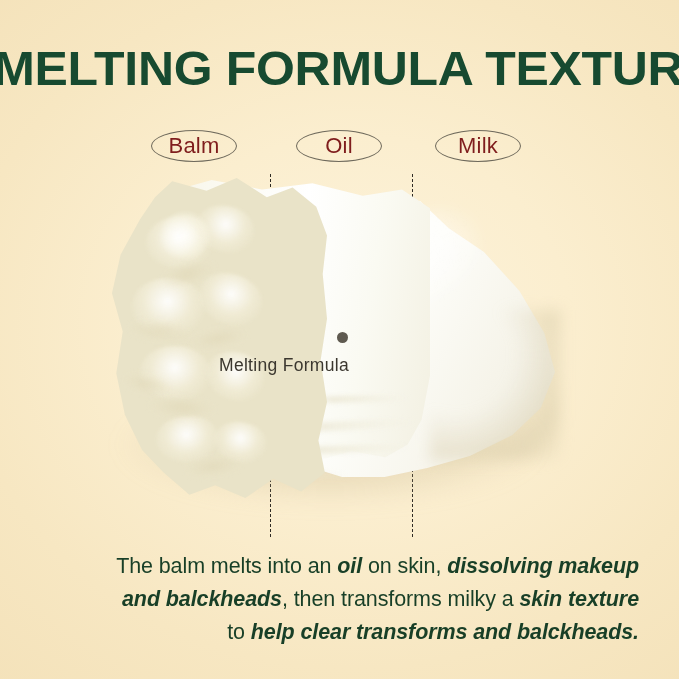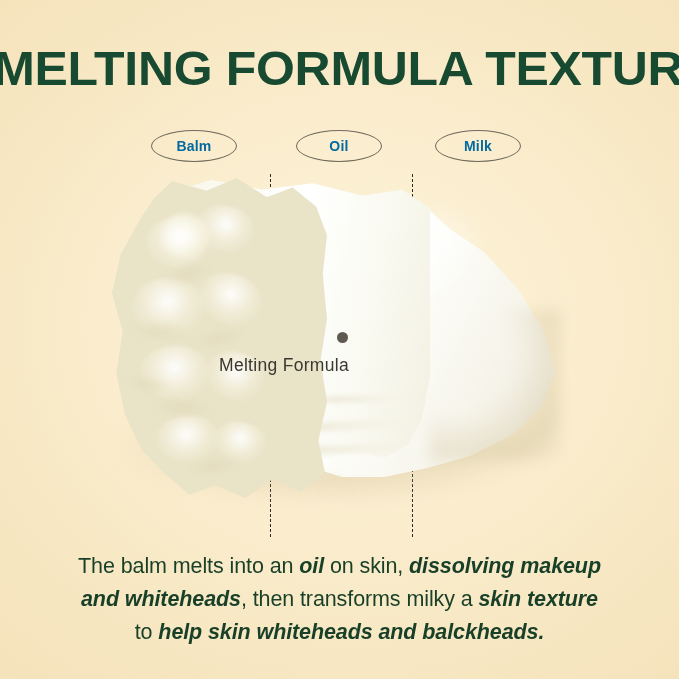--- a/index.html
+++ b/index.html
@@ -49,24 +49,24 @@
     width: 86px;
     height: 32px;
     border: 1.1px solid #6f6a5c;
     border-radius: 50%;
     background: transparent;
     display: flex;
     align-items: center;
     justify-content: center;
   }
   .stage-pill-label {
-    font-size: 14px;
-    color: #0369a1;
+    font-size: 22px;
+    color: #7f1d1d;
     letter-spacing: 0.2px;
-    font-weight: 700;
+    font-weight: 400;
   }
   .pill-0 { left: 151px; }
   .pill-1 { left: 296px; }
   .pill-2 { left: 435px; text-align: center; }
 
   
   .divider {
     position: absolute;
     top: 174px;
     width: 0;
@@ -251,21 +251,21 @@
     transform: translateX(1px);
     display: inline-block;
   }
 
   
   #description {
     position: absolute;
     left: 40px;
     right: 40px;
     top: 550px;
-    text-align: center;
+    text-align: right;
     color: #183f27;
     font-size: 21.5px;
     line-height: 33px;
     letter-spacing: -0.1px;
   }
   #description .em {
     font-weight: bold;
     font-style: italic;
   }
   .desc-line { display: block; white-space: nowrap; }
@@ -322,15 +322,15 @@
   <div class="balm-crease crease-6"></div>
 </div>
 
 <div id="callout">
   <div id="callout-dot"></div>
   <span id="callout-label">Melting Formula</span>
 </div>
 
 <div id="description">
   <span class="desc-line"><span>The balm melts into an </span><span class="em">oil</span><span> on skin, </span><span class="em">dissolving makeup</span></span>
-  <span class="desc-line"><span class="em">and whiteheads</span><span>, then transforms milky a </span><span class="em">skin texture</span></span>
-  <span class="desc-line"><span>to </span><span class="em">help skin whiteheads and balckheads.</span></span>
+  <span class="desc-line"><span class="em">and balckheads</span><span>, then transforms milky a </span><span class="em">skin texture</span></span>
+  <span class="desc-line"><span>to </span><span class="em">help clear transforms and balckheads.</span></span>
 </div>
 
 </body></html>

